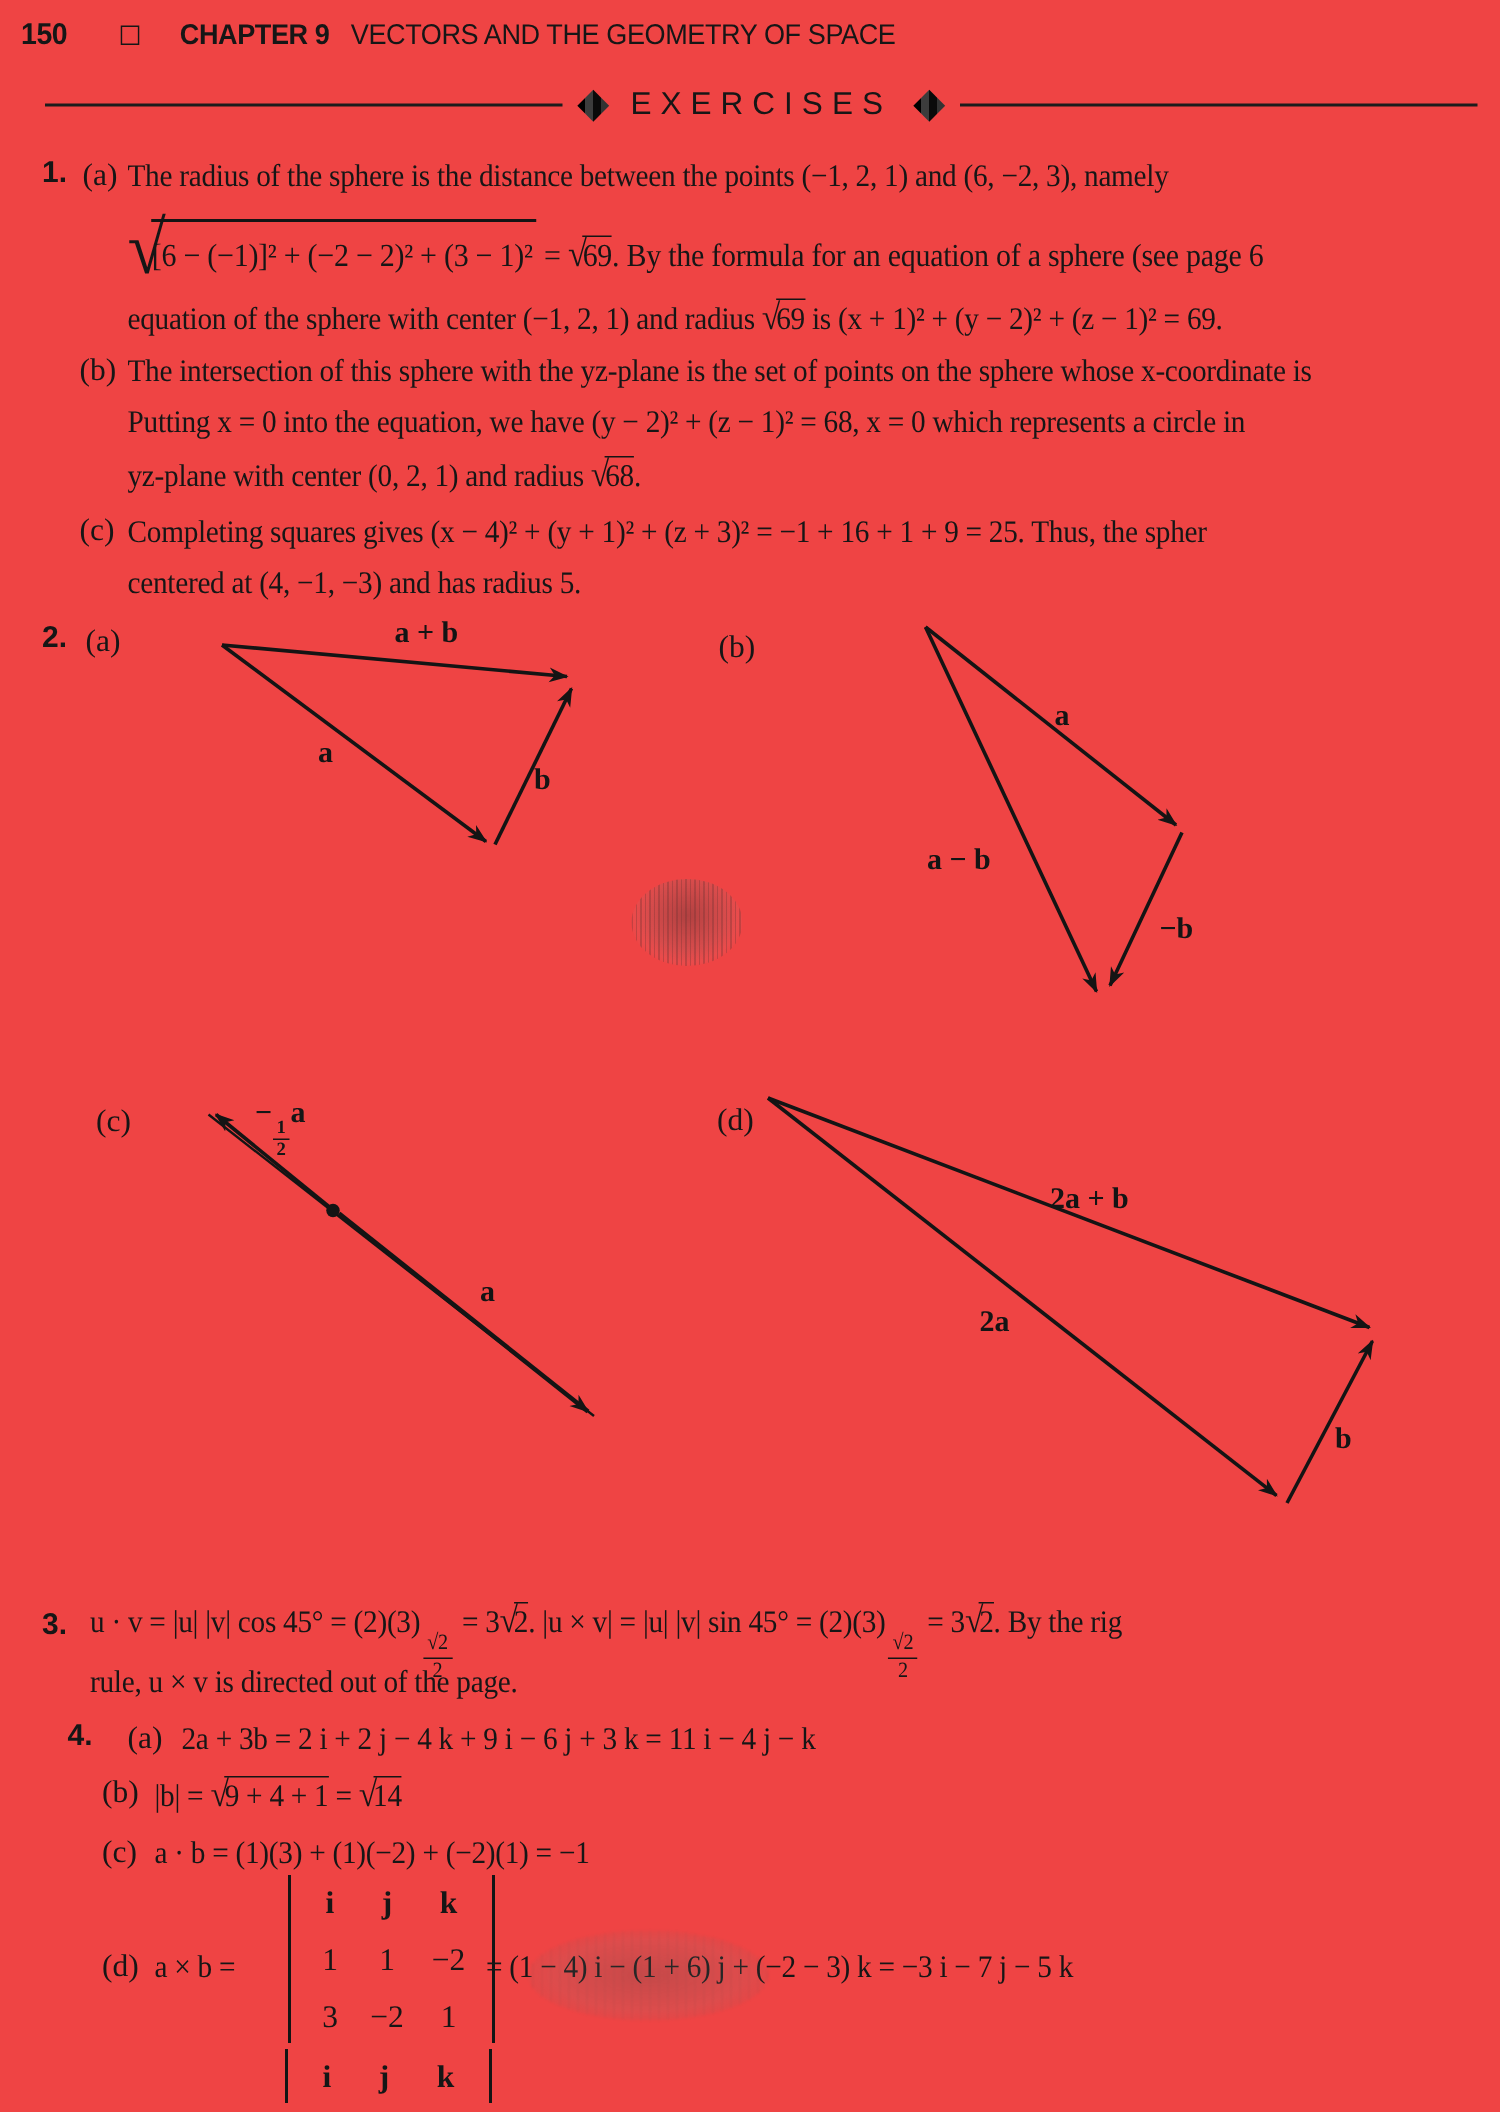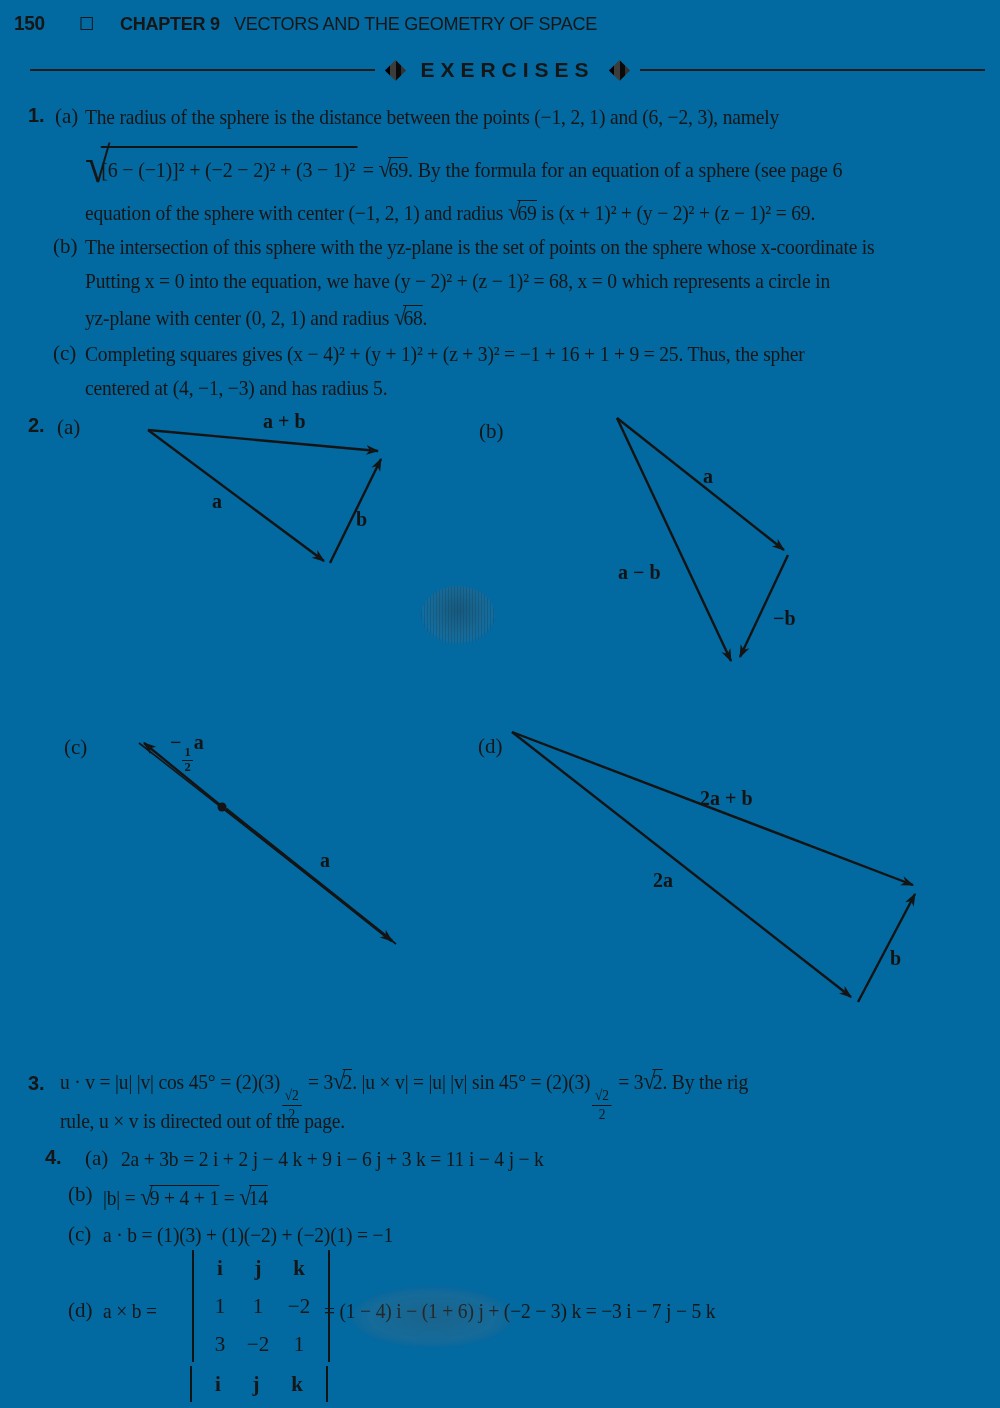--- a/index.html
+++ b/index.html
@@ -1,16 +1,16 @@
 <!DOCTYPE html>
 <html><head>
 <meta charset="utf-8">
 <style>
   html,body{margin:0;padding:0;background:#e8e8e6;}
-  #page{position:relative;width:1000px;height:1408px;margin:0 auto;background:#0369a1;
+  #page{position:relative;width:1000px;height:1408px;margin:0 auto;background:#ef4444;
         overflow:hidden;color:#161616;font-family:"Liberation Serif","DejaVu Serif",serif;}
   .abs{position:absolute;}
   .tline{position:absolute;white-space:nowrap;font-size:21px;letter-spacing:-0.2px;
          transform:scaleX(0.93);transform-origin:0 50%;line-height:1.25;}
   .mathline{font-size:21.5px;}
   .pnum{position:absolute;font-family:"Liberation Sans","DejaVu Sans",sans-serif;
         font-weight:bold;font-size:20px;}
   .plabel{position:absolute;font-size:21px;}
   
   .hdr{position:absolute;top:12px;left:14px;display:flex;align-items:center;white-space:nowrap;
@@ -18,21 +18,21 @@
        transform:scaleX(0.95);transform-origin:0 50%;}
   .hdr .pageno{font-weight:bold;font-size:20px;}
   .hdr .sq{width:11px;height:11px;border:1.6px solid #161616;margin-left:38px;}
   .hdr .chap{font-weight:bold;font-size:19px;margin-left:28px;}
   .hdr .chaptitle{font-size:19px;margin-left:15px;}
   
   .divider{position:absolute;left:30px;top:58px;width:955px;display:flex;align-items:center;}
   .rule{height:2.6px;background:#1c1c1c;flex:1;}
   .diamond{width:15px;height:15px;margin:0 13px;transform:rotate(45deg);flex:0 0 auto;
            background:linear-gradient(45deg,#000 25%,#3c3c3c 25% 50%,#0a0a0a 50% 75%,#333 75%);}
-  .exhead{font-weight:bold;font-size:21px;letter-spacing:6px;margin:0 4px;
+  .exhead{font-weight:normal;font-size:21px;letter-spacing:6px;margin:0 4px;
           font-family:"Liberation Sans","DejaVu Sans",sans-serif;}
   
   .rt{font-size:1.15em;letter-spacing:-2px;margin-right:-1px;}
   .ol{display:inline-block;border-top:1.7px solid #141414;padding-top:1px;line-height:1.05;}
   .rt-lg{font-size:50px;line-height:0;vertical-align:-5px;letter-spacing:-3px;}
   .ol-lg{display:inline-block;border-top:2.2px solid #141414;padding:11px 3px 0 0;
          margin-left:-7px;line-height:1.05;}
   .frac{display:inline-flex;flex-direction:column;align-items:center;vertical-align:-11px;
         font-size:14.5px;line-height:1.15;margin:0 2px;}
   .frac .fn{border-bottom:1.6px solid #141414;padding:0 3px 1px;}

